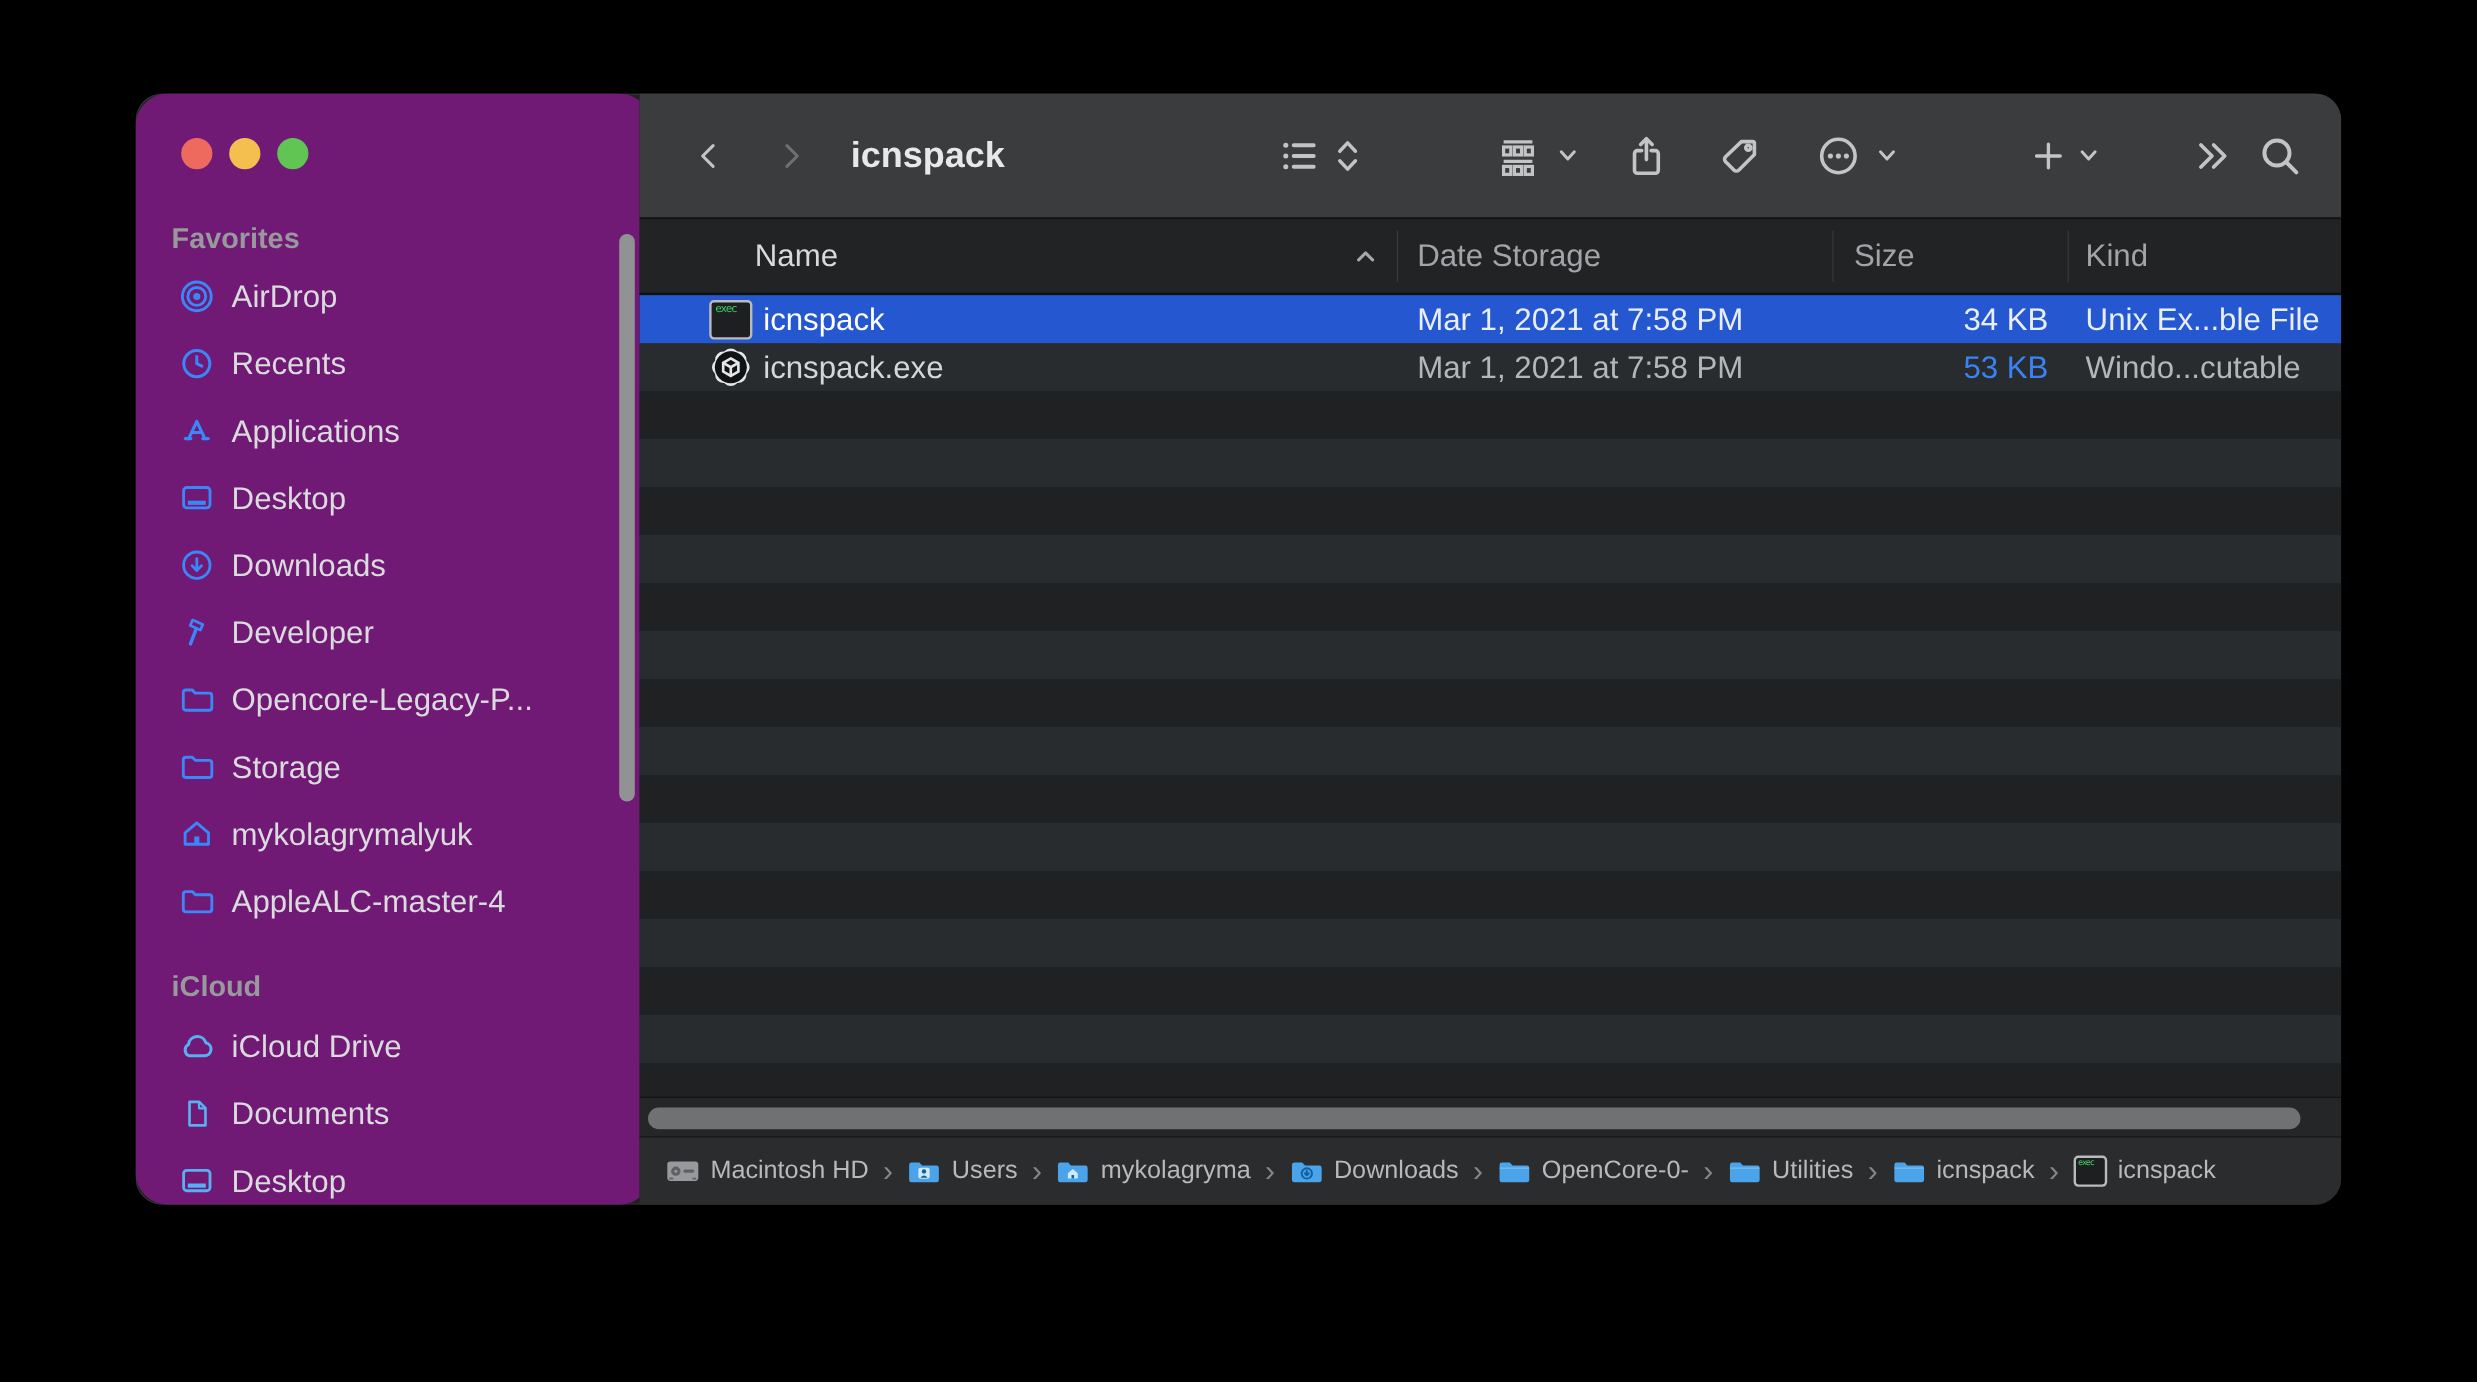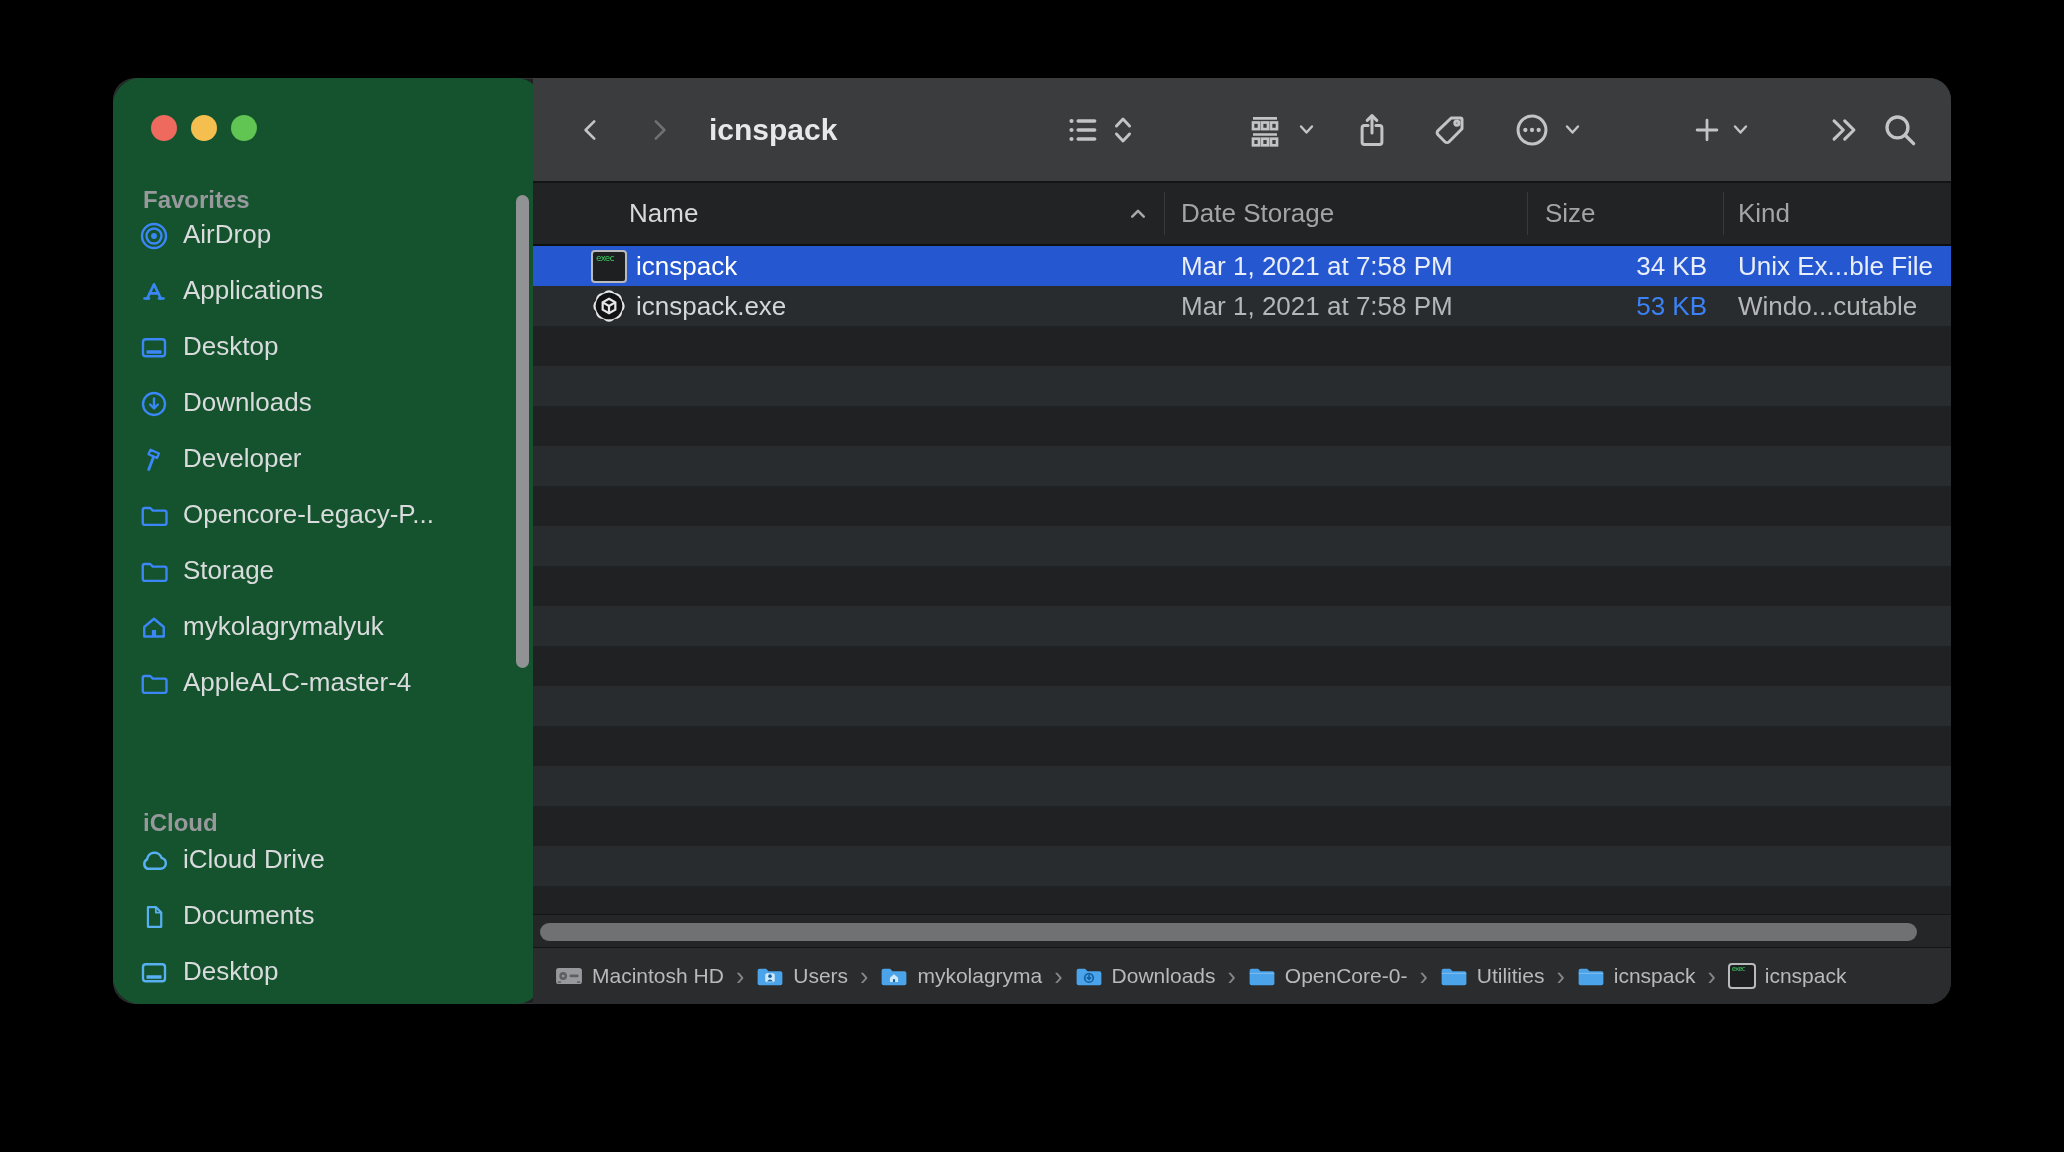--- a/index.html
+++ b/index.html
@@ -5,30 +5,30 @@
   html,body{margin:0;padding:0;background:#000;width:2064px;height:1152px;overflow:hidden;
     font-family:"Liberation Sans", sans-serif; -webkit-font-smoothing:antialiased;}
   .stage{position:relative;width:2064px;height:1152px;background:#000;}
 
   
   .window{position:absolute;left:113px;top:78px;width:1838px;height:926px;border-radius:22px;
     overflow:hidden;background:#1f2123;
     box-shadow:0 0 0 1px rgba(255,255,255,.08) inset, 0 24px 70px rgba(0,0,0,.6);}
 
   
-  .sidebar{position:absolute;left:0;top:0;width:430px;height:100%;background:#14532d;border-radius:27px;}
+  .sidebar{position:absolute;left:0;top:0;width:430px;height:100%;background:#701a75;border-radius:27px;}
   .traffic{position:absolute;top:37px;left:38px;display:flex;gap:14px;}
   .traffic span{width:26px;height:26px;border-radius:50%;display:block;}
   .tl-red{background:#ee6a5f;}  .tl-yellow{background:#f5bf4f;}  .tl-green{background:#61c554;}
   .sb-section-label{position:absolute;left:30px;height:30px;line-height:30px;
     font-size:24px;font-weight:700;color:#97999d;}
   .sb-fav-label{top:107px;}  .sb-icloud-label{top:730px;}
   .sb-list{position:absolute;left:0;width:100%;}
   .sb-fav{top:141px;}  .sb-icloud{top:766px;}
-  .side-item{position:relative;height:56px;display:flex;align-items:flex-start;padding-left:24px;cursor:default;}
+  .side-item{position:relative;height:56px;display:flex;align-items:center;padding-left:34px;cursor:default;}
   .side-item .icon{width:34px;height:34px;display:flex;align-items:center;justify-content:center;color:#3b87f7;}
   .sb-icloud .side-item .icon{color:#58b0f3;}
   .side-item .lbl{margin-left:12px;font-size:26px;color:#d9dbdd;white-space:nowrap;}
   .sb-scrollbar{position:absolute;left:403px;top:117px;width:13px;height:473px;border-radius:7px;background:#909294;}
 
   
   .main{position:absolute;left:420px;top:0;width:1418px;height:100%;background:#1f2123;}
 
   
   .toolbar{position:absolute;left:0;top:0;width:100%;height:103px;background:#3a3c3e;
@@ -106,20 +106,29 @@
               <svg width="32" height="32" viewBox="0 0 24 24" fill="none" stroke="currentColor" stroke-width="1.8">
                 <circle cx="12" cy="12" r="2.2" fill="currentColor" stroke="none"></circle>
                 <circle cx="12" cy="12" r="5.6"></circle>
                 <circle cx="12" cy="12" r="9"></circle>
               </svg>
             </span>
             <span class="lbl">AirDrop</span>
           </div>
           <div class="side-item">
             <span class="icon">
+              <svg width="30" height="30" viewBox="0 0 24 24" fill="none" stroke="currentColor" stroke-width="2" stroke-linecap="round">
+                <circle cx="12" cy="12" r="8.7"></circle>
+                <path d="M12,7.2 V12 L15.4,13.7"></path>
+              </svg>
+            </span>
+            <span class="lbl">Recents</span>
+          </div>
+          <div class="side-item">
+            <span class="icon">
               <svg width="30" height="30" viewBox="0 0 24 24" fill="none" stroke="currentColor" stroke-width="2.1" stroke-linecap="round" stroke-linejoin="round">
                 <path d="M6.6,17.2 L12,5.8 L17.4,17.2"></path>
                 <path d="M8.6,13.1 H15.4"></path>
                 <path d="M4.4,17.2 H8"></path>
                 <path d="M16,17.2 H19.6"></path>
               </svg>
             </span>
             <span class="lbl">Applications</span>
           </div>
           <div class="side-item">

